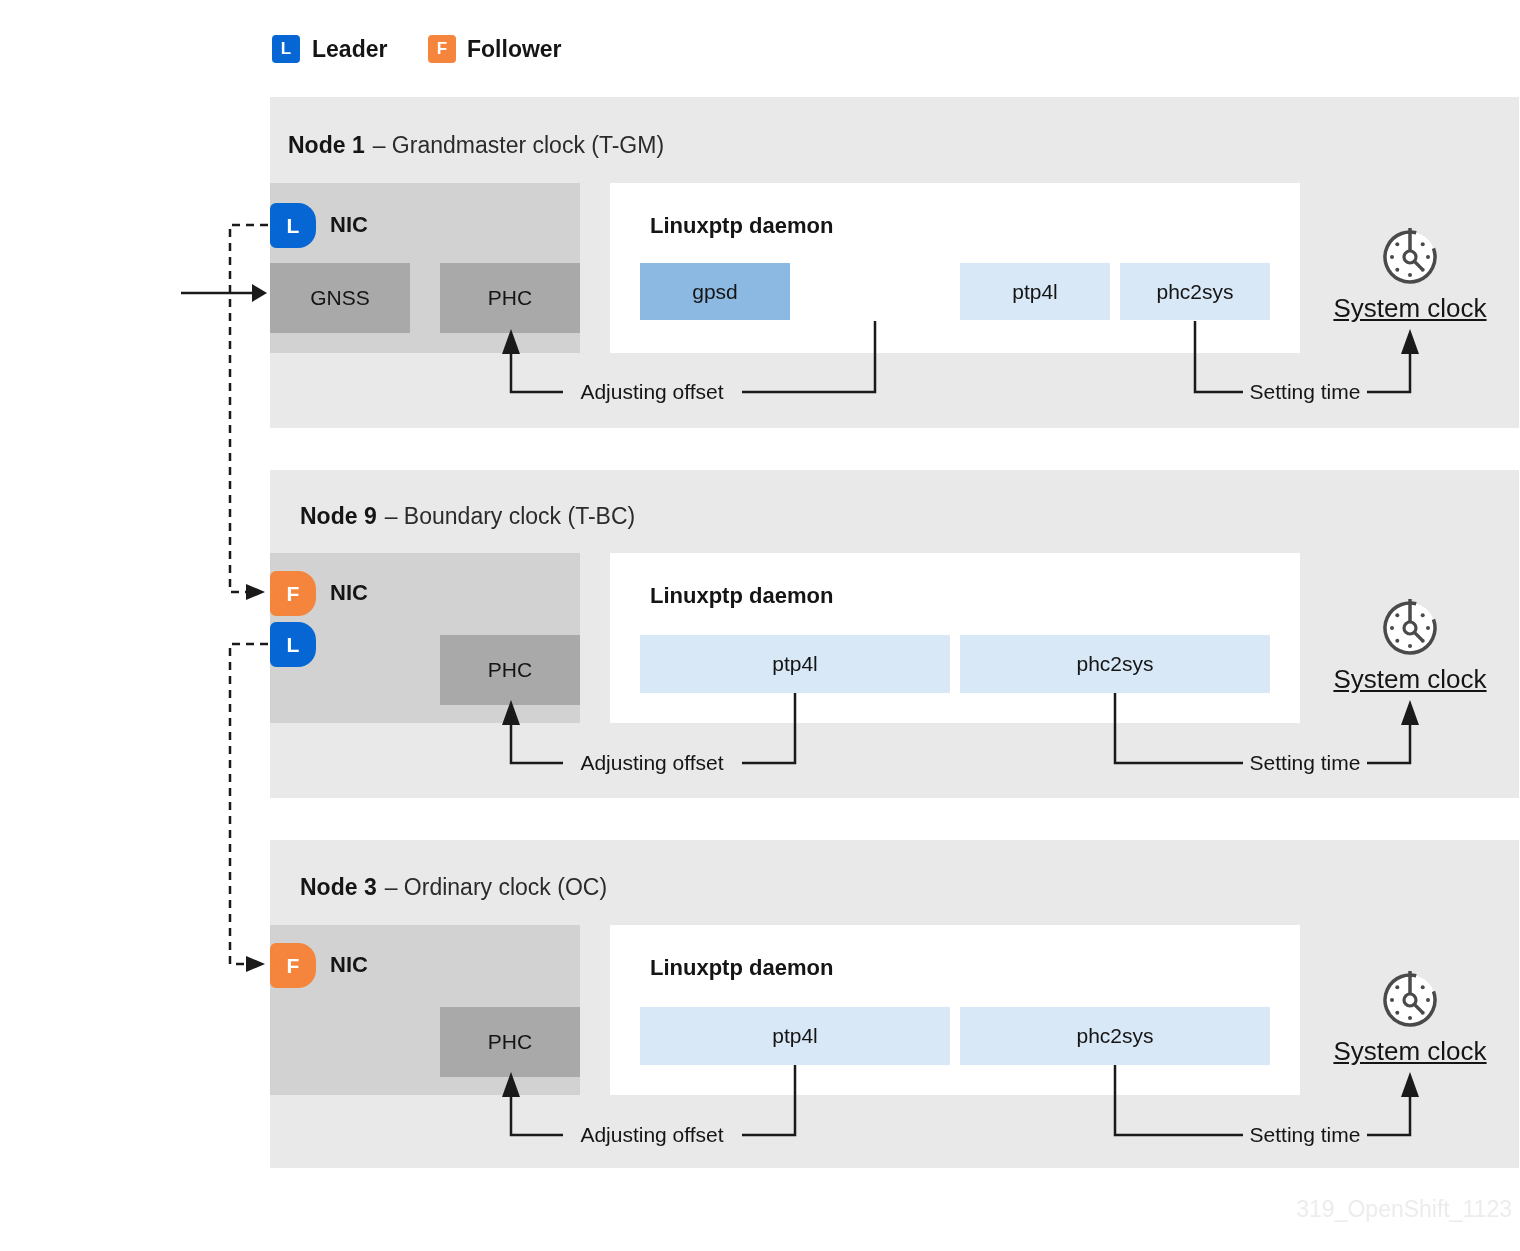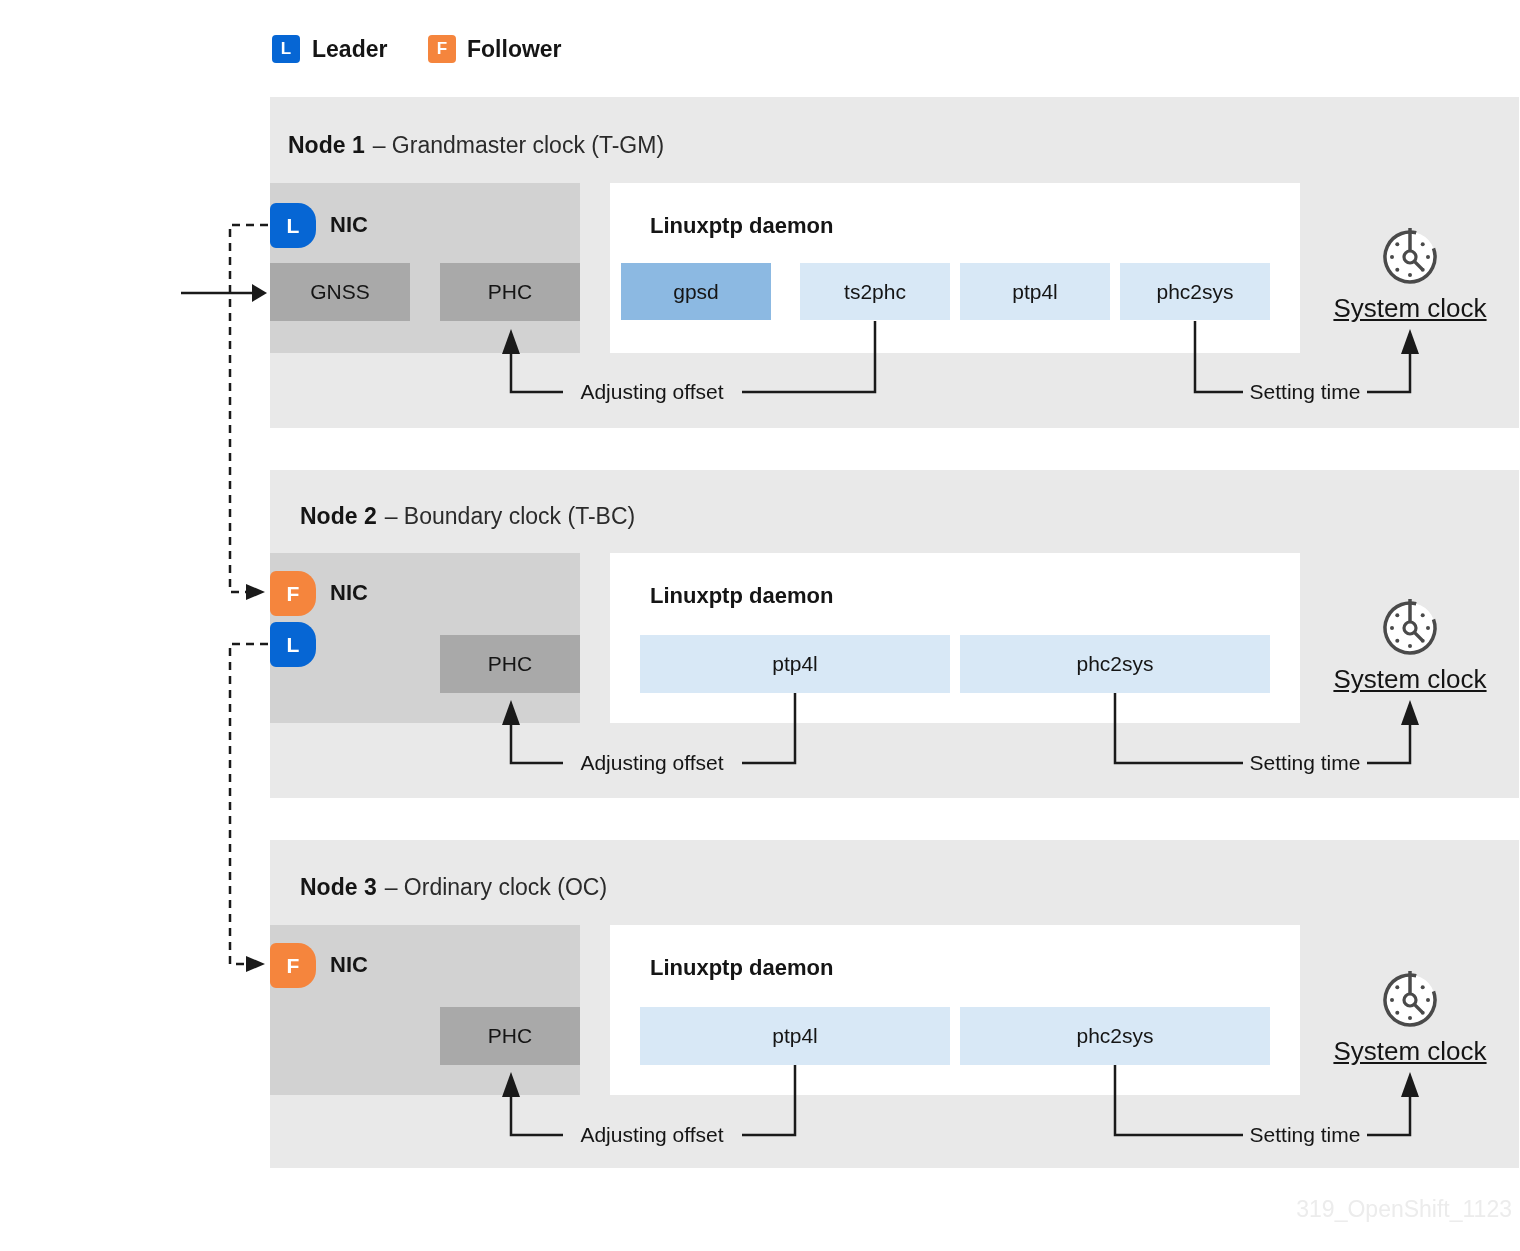--- a/index.html
+++ b/index.html
@@ -4,21 +4,21 @@
 <style>
   html,body{margin:0;padding:0;background:#fff;}
   #canvas{
     position:relative;width:1520px;height:1251px;background:#fff;
     font-family:"Liberation Sans",sans-serif;color:#151515;overflow:hidden;
   }
   .abs{position:absolute;}
   .panel{background:#e9e9e9;left:270px;width:1249px;}
   .nicbox{background:#d2d2d2;width:310px;height:170px;}
   .daemonbox{background:#ffffff;width:690px;height:170px;}
-  .graybox{background:#a9a9a9;height:58px;display:flex;align-items:center;justify-content:center;font-size:21px;}
+  .graybox{background:#a9a9a9;height:70px;display:flex;align-items:center;justify-content:center;font-size:21px;}
   .bluebox{background:#d8e8f6;height:57px;display:flex;align-items:center;justify-content:center;font-size:21px;}
   .bluebox.solid{background:#8cb9e2;}
   .badge{width:46px;height:45px;border-radius:6px 18px 18px 6px;color:#fff;font-weight:bold;font-size:21px;
          display:flex;align-items:center;justify-content:center;}
   .badge.leader{background:#0666d4;}
   .badge.follower{background:#f5853d;}
   .legend-badge{width:28px;height:28px;border-radius:4px;color:#fff;font-weight:bold;font-size:17px;
          display:flex;align-items:center;justify-content:center;}
   .legend-badge.leader{background:#0666d4;}
   .legend-badge.follower{background:#f5853d;}
@@ -63,25 +63,22 @@
   </div>
   <div class="abs nic-label" style="left:330px;top:213px;">NIC</div>
   <div class="abs graybox" style="left:270px;top:263px;width:140px;">
     <span>GNSS</span>
   </div>
   <div class="abs graybox" style="left:440px;top:263px;width:140px;">
     <span>PHC</span>
   </div>
   <div class="abs daemonbox" style="left:610px;top:183px;"></div>
   <div class="abs daemon-title" style="left:650px;top:214px;">Linuxptp daemon</div>
-  <div class="abs bluebox solid" style="left:621px;top:263px;width:150px;">
+  <div class="abs bluebox solid" style="left:640px;top:263px;width:150px;">
     <span>gpsd</span>
-  </div>
-  <div class="abs bluebox" style="left:800px;top:263px;width:150px;">
-    <span>ts2phc</span>
   </div>
   <div class="abs bluebox" style="left:960px;top:263px;width:150px;">
     <span>ptp4l</span>
   </div>
   <div class="abs bluebox" style="left:1120px;top:263px;width:150px;">
     <span>phc2sys</span>
   </div>
   <svg class="abs" style="left:1378px;top:223px;" width="64" height="64" viewBox="0 0 64 64">
     <circle cx="32" cy="34" r="25" fill="#fff" stroke="#4a4a4a" stroke-width="3.5" stroke-dasharray="132 25" transform="rotate(-20 32 34)"></circle>
     <line x1="32" y1="34" x2="32" y2="5" stroke="#4a4a4a" stroke-width="3.5"></line>
@@ -95,21 +92,21 @@
         <circle cx="14" cy="34" r="2"></circle>
         <circle cx="19.3" cy="21.3" r="2"></circle>
       <circle cx="44.7" cy="21.3" r="2"></circle>
     </g>
   </svg>
   <div class="abs sysclock-label" style="left:1330px;top:297px;">System clock</div>
   <div class="abs conn-label" style="left:567px;top:381px;width:170px;">Adjusting offset</div>
   <div class="abs conn-label" style="left:1245px;top:381px;width:120px;">Setting time</div>
 
   <div class="abs node-title" style="left:300px;top:502px;">
-    <span class="title-bold">Node 2</span><span class="title-rest">– Boundary clock (T-BC)</span>
+    <span class="title-bold">Node 9</span><span class="title-rest">– Boundary clock (T-BC)</span>
   </div>
   <div class="abs nicbox" style="left:270px;top:553px;"></div>
   <div class="abs badge follower" style="left:270px;top:571px;">
     <span>F</span>
   </div>
   <div class="abs badge leader" style="left:270px;top:622px;">
     <span>L</span>
   </div>
   <div class="abs nic-label" style="left:330px;top:581px;">NIC</div>
   <div class="abs graybox" style="left:440px;top:635px;width:140px;">

